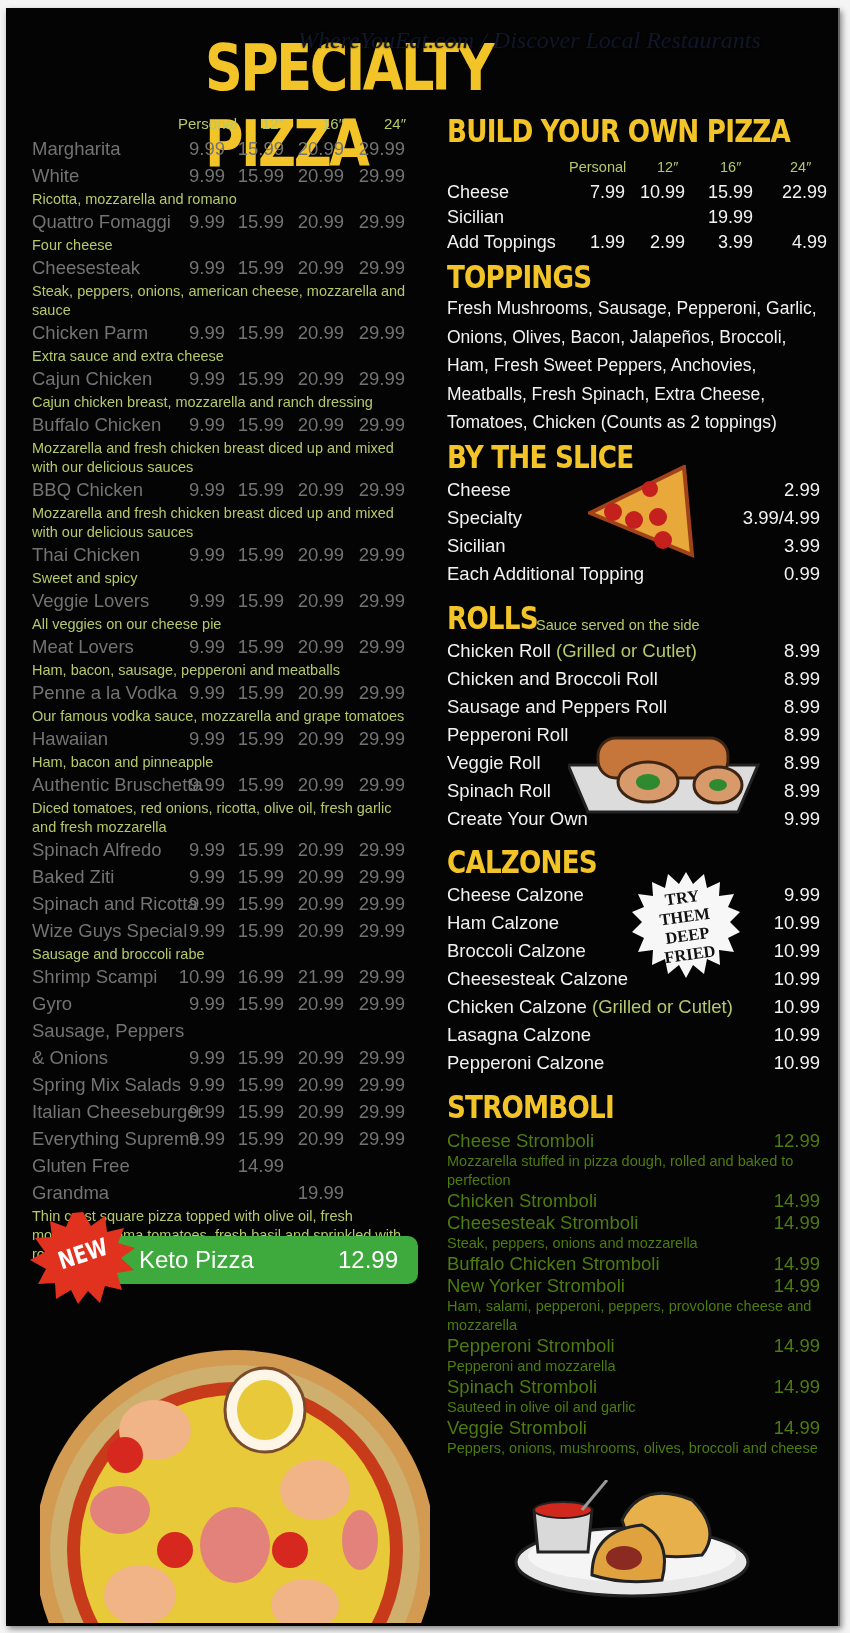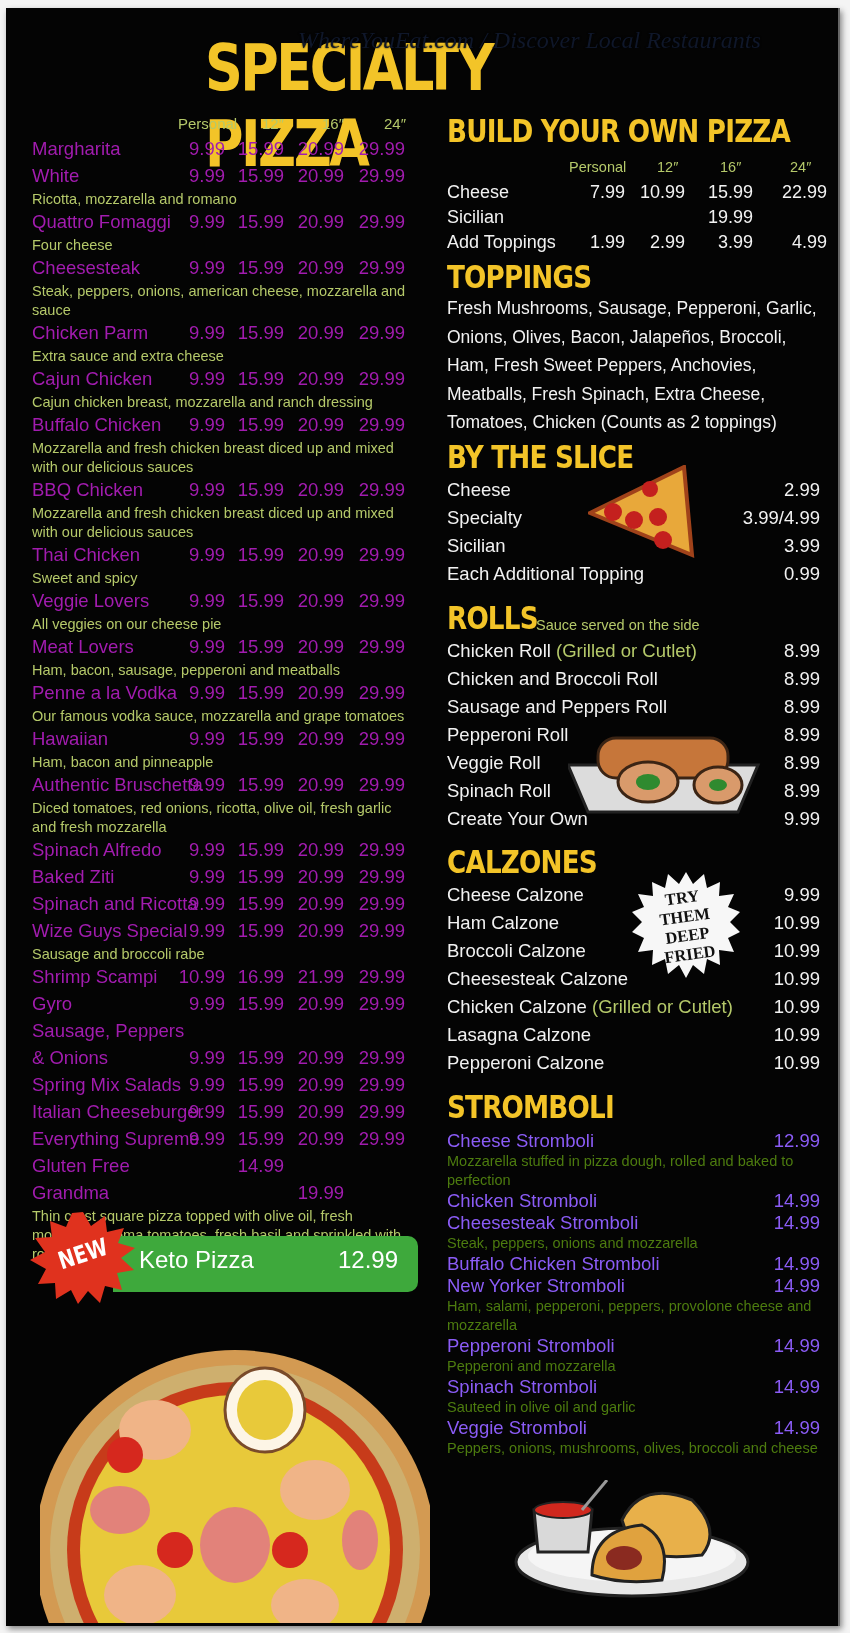--- a/index.html
+++ b/index.html
@@ -27,32 +27,32 @@
       letter-spacing: -1px; transform: scaleX(0.82); transform-origin: left center;
       white-space: nowrap;
     }
     .green { color: #b5c96a; }
     .abs { position: absolute; }
 
     
     .left-col { position: absolute; left: 32px; top: 110px; width: 395px; }
     .col-heads { position: relative; height: 26px; font-size: 15px; color: #b5c96a; }
     .col-heads span { position: absolute; top: 5px; }
-    .pz-row { position: relative; height: 27px; font-size: 18.5px; color: #a21caf; white-space: nowrap; }
+    .pz-row { position: relative; height: 27px; font-size: 18.5px; color: #737373; white-space: nowrap; }
     .pz-row .name { position: absolute; left: 0; top: 2px; }
     .pz-row .p { position: absolute; top: 2px; text-align: right; width: 60px; }
     .pz-row .p0 { left: 133px; }
     .pz-row .p1 { left: 192px; }
     .pz-row .p2 { left: 252px; }
     .pz-row .p3 { left: 313px; }
     .desc { font-size: 14.5px; color: #b5c96a; line-height: 19px; padding-right: 10px; }
 
     .keto-wrap { position: absolute; left: 28px; top: 1210px; width: 410px; height: 90px; }
     .keto-bar {
-      position: absolute; left: 85px; top: 26px; width: 305px; height: 56px;
+      position: absolute; left: 85px; top: 26px; width: 305px; height: 48px;
       background: #3ea93c; border-radius: 0 10px 10px 0;
       color: #fff; font-size: 24px;
     }
     .keto-bar .kname { position: absolute; left: 26px; top: 10px; }
     .keto-bar .kprice { position: absolute; right: 20px; top: 10px; }
     .new-burst { position: absolute; left: 0; top: 0; width: 110px; height: 95px; }
     .new-text {
       position: absolute; left: 20px; top: 30px; width: 70px; text-align: center;
       color: #fff; font-family: "DejaVu Sans", sans-serif; font-weight: bold; font-size: 24px;
       transform: rotate(-18deg) scaleX(0.8);
@@ -61,21 +61,21 @@
     .byo-heads span { position: absolute; top: 4px; }
     .byo-row { position: relative; height: 25px; font-size: 18px; color: #f2f2f2; white-space: nowrap; }
     .byo-row span { position: absolute; top: 1px; }
     .byo-row .p { width: 60px; text-align: right; }
     .list-row { position: relative; height: 28px; font-size: 18.5px; color: #f2f2f2; white-space: nowrap; }
     .list-row .name { position: absolute; left: 0; top: 2px; }
     .list-row .price { position: absolute; right: 0; top: 2px; }
     .list-row .sub { color: #b5c96a; text-align: center; }
     .toppings-text { font-size: 17.5px; color: #f2f2f2; line-height: 28.5px; }
     .r-desc { font-size: 14.5px; color: #4d7c0f; line-height: 19px; }
-    .stromb-row { position: relative; height: 22px; font-size: 18.5px; color: #8b5cf6; white-space: nowrap; }
+    .stromb-row { position: relative; height: 22px; font-size: 18.5px; color: #4d7c0f; white-space: nowrap; }
     .stromb-row .name { position: absolute; left: 0; top: 0; }
     .stromb-row .price { position: absolute; right: 0; top: 0; }
 
     .try-badge {
       position: absolute; left: 630px; top: 870px; width: 112px; height: 112px;
     }
     .try-text {
       position: absolute; left: 14px; top: 18px; width: 84px; text-align: center;
       font-family: "Liberation Serif", "DejaVu Serif", serif; font-weight: bold;
       color: #111; font-size: 16.5px; line-height: 19px; transform: rotate(-8deg);

